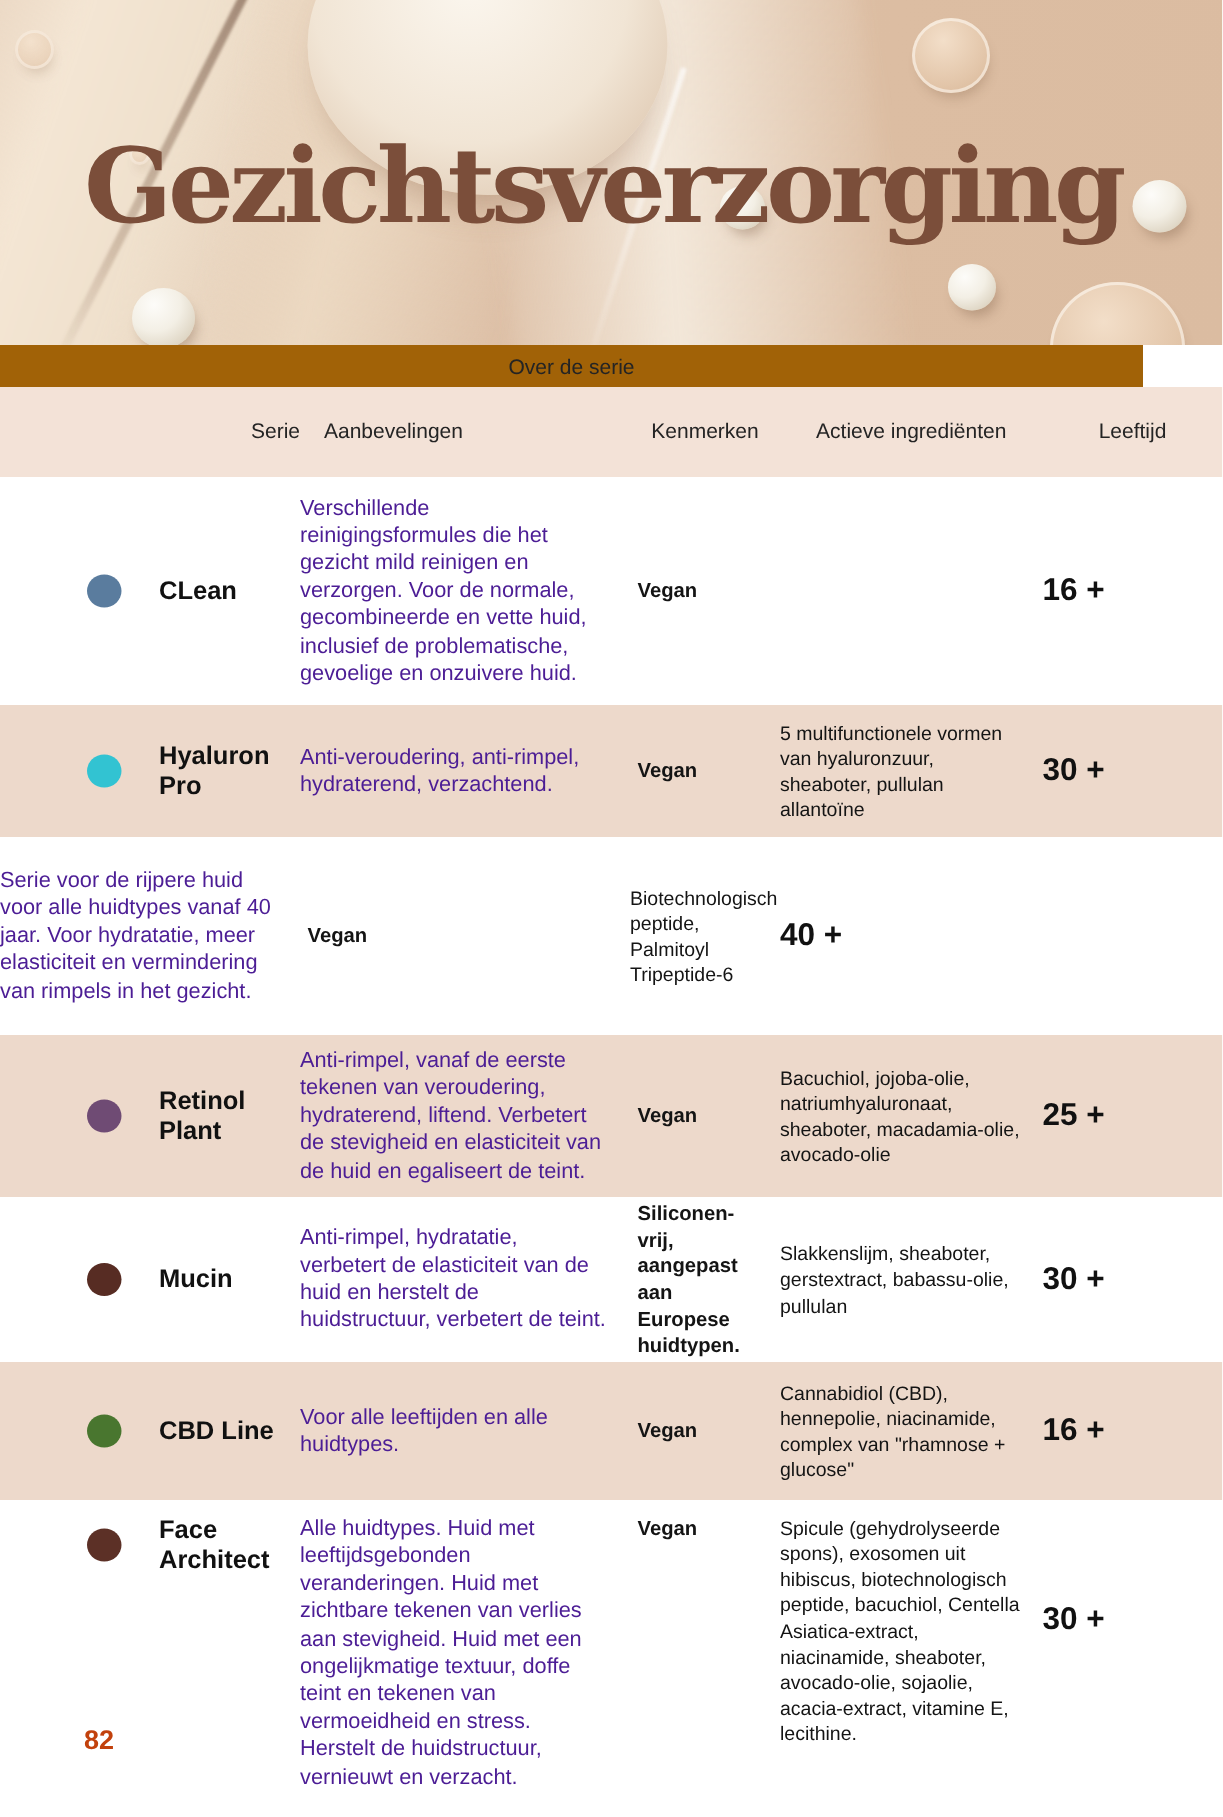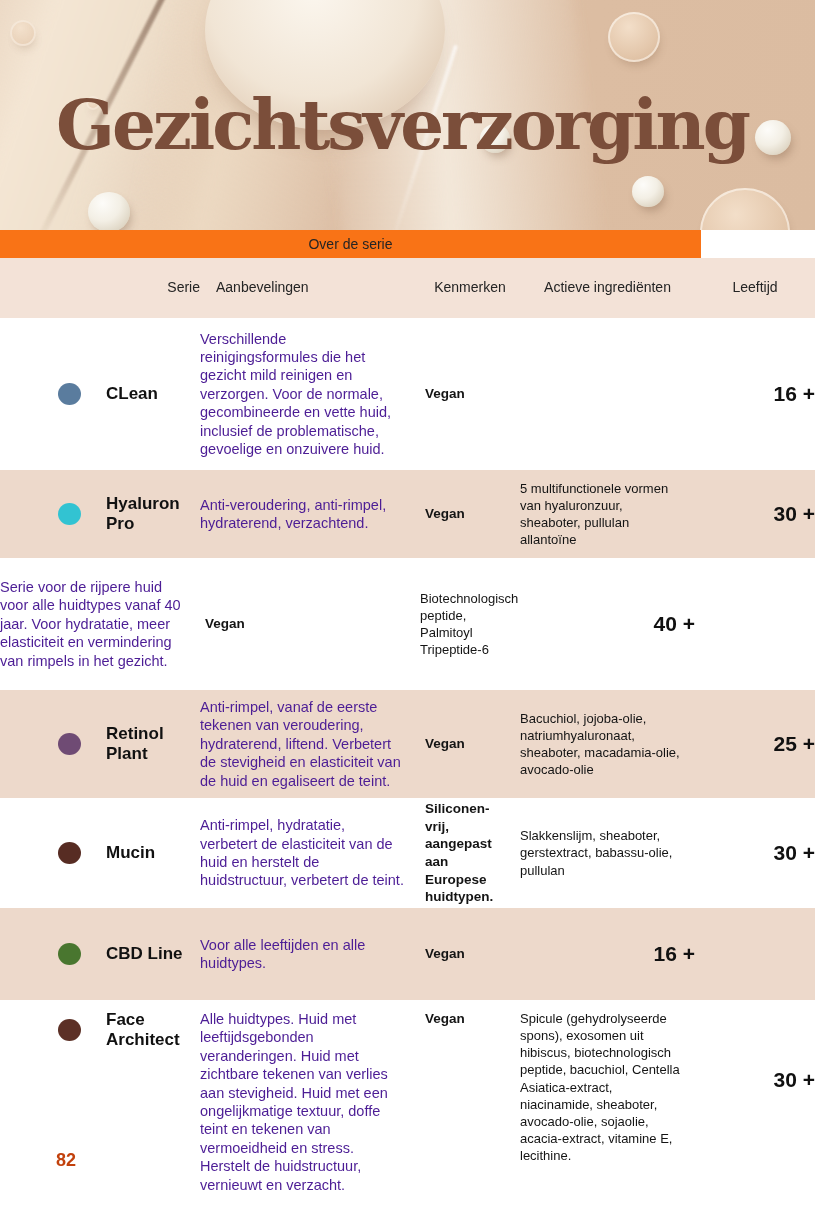--- a/index.html
+++ b/index.html
@@ -35,21 +35,21 @@
     background:radial-gradient(circle at 40% 30%,rgba(245,226,205,.9) 0%,rgba(229,201,173,.8) 60%,rgba(214,180,148,.9) 100%);
     box-shadow:inset 0 0 0 2px rgba(255,251,245,.55), 2px 6px 8px -3px rgba(130,95,70,.3);}
   .gel1{left:608px;top:12px;width:52px;height:50px;}
   .gel2{left:700px;top:188px;width:90px;height:88px;}
   .gel3{left:10px;top:20px;width:26px;height:26px;opacity:.7;}
   .gel4{left:86px;top:96px;width:14px;height:14px;opacity:.7;}
   .hero-title{position:absolute;left:56px;top:84px;margin:0;
     font-family:"DejaVu Serif","Liberation Serif",serif;font-weight:700;
     font-size:69px;letter-spacing:-3px;color:#7b4e3a;white-space:nowrap;}
   
-  .banner{width:701px;height:28px;background:#f97316;display:flex;align-items:center;justify-content:center;
+  .banner{width:762px;height:28px;background:#a16207;display:flex;align-items:center;justify-content:center;
     font-size:14px;color:#242424;}
   
   .thead{width:815px;height:60px;background:#f3e2d7;display:grid;
     grid-template-columns:200px 220px 100px 175px 120px;align-items:center;font-size:14px;color:#242424;}
   .th{text-align:center;line-height:1.25;}
   .th.h-serie{padding-left:24px;text-align:right;}
   .th.h-aanbev{text-align:left;padding-left:16px;}
   .row{width:815px;display:grid;grid-template-columns:200px 220px 100px 175px 120px;align-items:center;}
   .row:nth-child(odd){background:#ffffff;}
   .row:nth-child(even){background:#edd9cb;}
@@ -63,21 +63,21 @@
   .row:nth-child(7) .cell{margin-top:10px;}
   .row:nth-child(7) .serie{}
   .row:nth-child(7) .age{margin-top:68px;}
   .cell{box-sizing:border-box;}
   .serie{display:flex;align-items:center;gap:25px;padding-left:58px;}
   .dot{flex:0 0 auto;width:23px;height:22px;border-radius:50%;}
   .serie-label{font-weight:700;font-size:17px;line-height:1.18;max-width:105px;color:#111;}
   .aanbev{font-size:14.5px;line-height:1.27;padding-right:14px;color:#4c1d95;}
   .kenm{font-size:13.5px;font-weight:700;line-height:1.3;padding-left:5px;padding-right:8px;color:#141414;}
   .ingr{font-size:13px;line-height:1.32;padding-right:10px;color:#141414;}
-  .age{font-size:21px;font-weight:700;text-align:right;color:#111;}
+  .age{font-size:21px;font-weight:700;text-align:left;color:#111;}
   .pagenum{position:absolute;left:56px;top:1150px;font-size:18px;font-weight:700;color:#c2410c;}
 </style>
 </head>
 <body>
 
 <div class="page">
 
   <div class="hero">
     <div class="smear smear1"></div>
     <div class="smear smear2"></div>
@@ -161,20 +161,21 @@
       <div class="cell age">30 +</div>
     </div>
 
     <div class="row">
       <div class="cell serie">
         <span class="dot" style="background-color: rgb(73, 118, 47);"></span>
         <span class="serie-label">CBD Line</span>
       </div>
       <div class="cell aanbev">Voor alle leeftijden en alle huidtypes.</div>
       <div class="cell kenm">Vegan</div>
+      <div class="cell ingr">Cannabidiol (CBD), hennepolie, niacinamide, complex van "rhamnose + glucose"</div>
       <div class="cell age">16 +</div>
     </div>
 
     <div class="row">
       <div class="cell serie">
         <span class="dot" style="background-color: rgb(92, 48, 38);"></span>
         <span class="serie-label">Face Architect</span>
       </div>
       <div class="cell aanbev">Alle huidtypes. Huid met leeftijdsgebonden veranderingen. Huid met zichtbare tekenen van verlies aan stevigheid. Huid met een ongelijkmatige textuur, doffe teint en tekenen van vermoeidheid en stress. Herstelt de huidstructuur, vernieuwt en verzacht.</div>
       <div class="cell kenm">Vegan</div>

